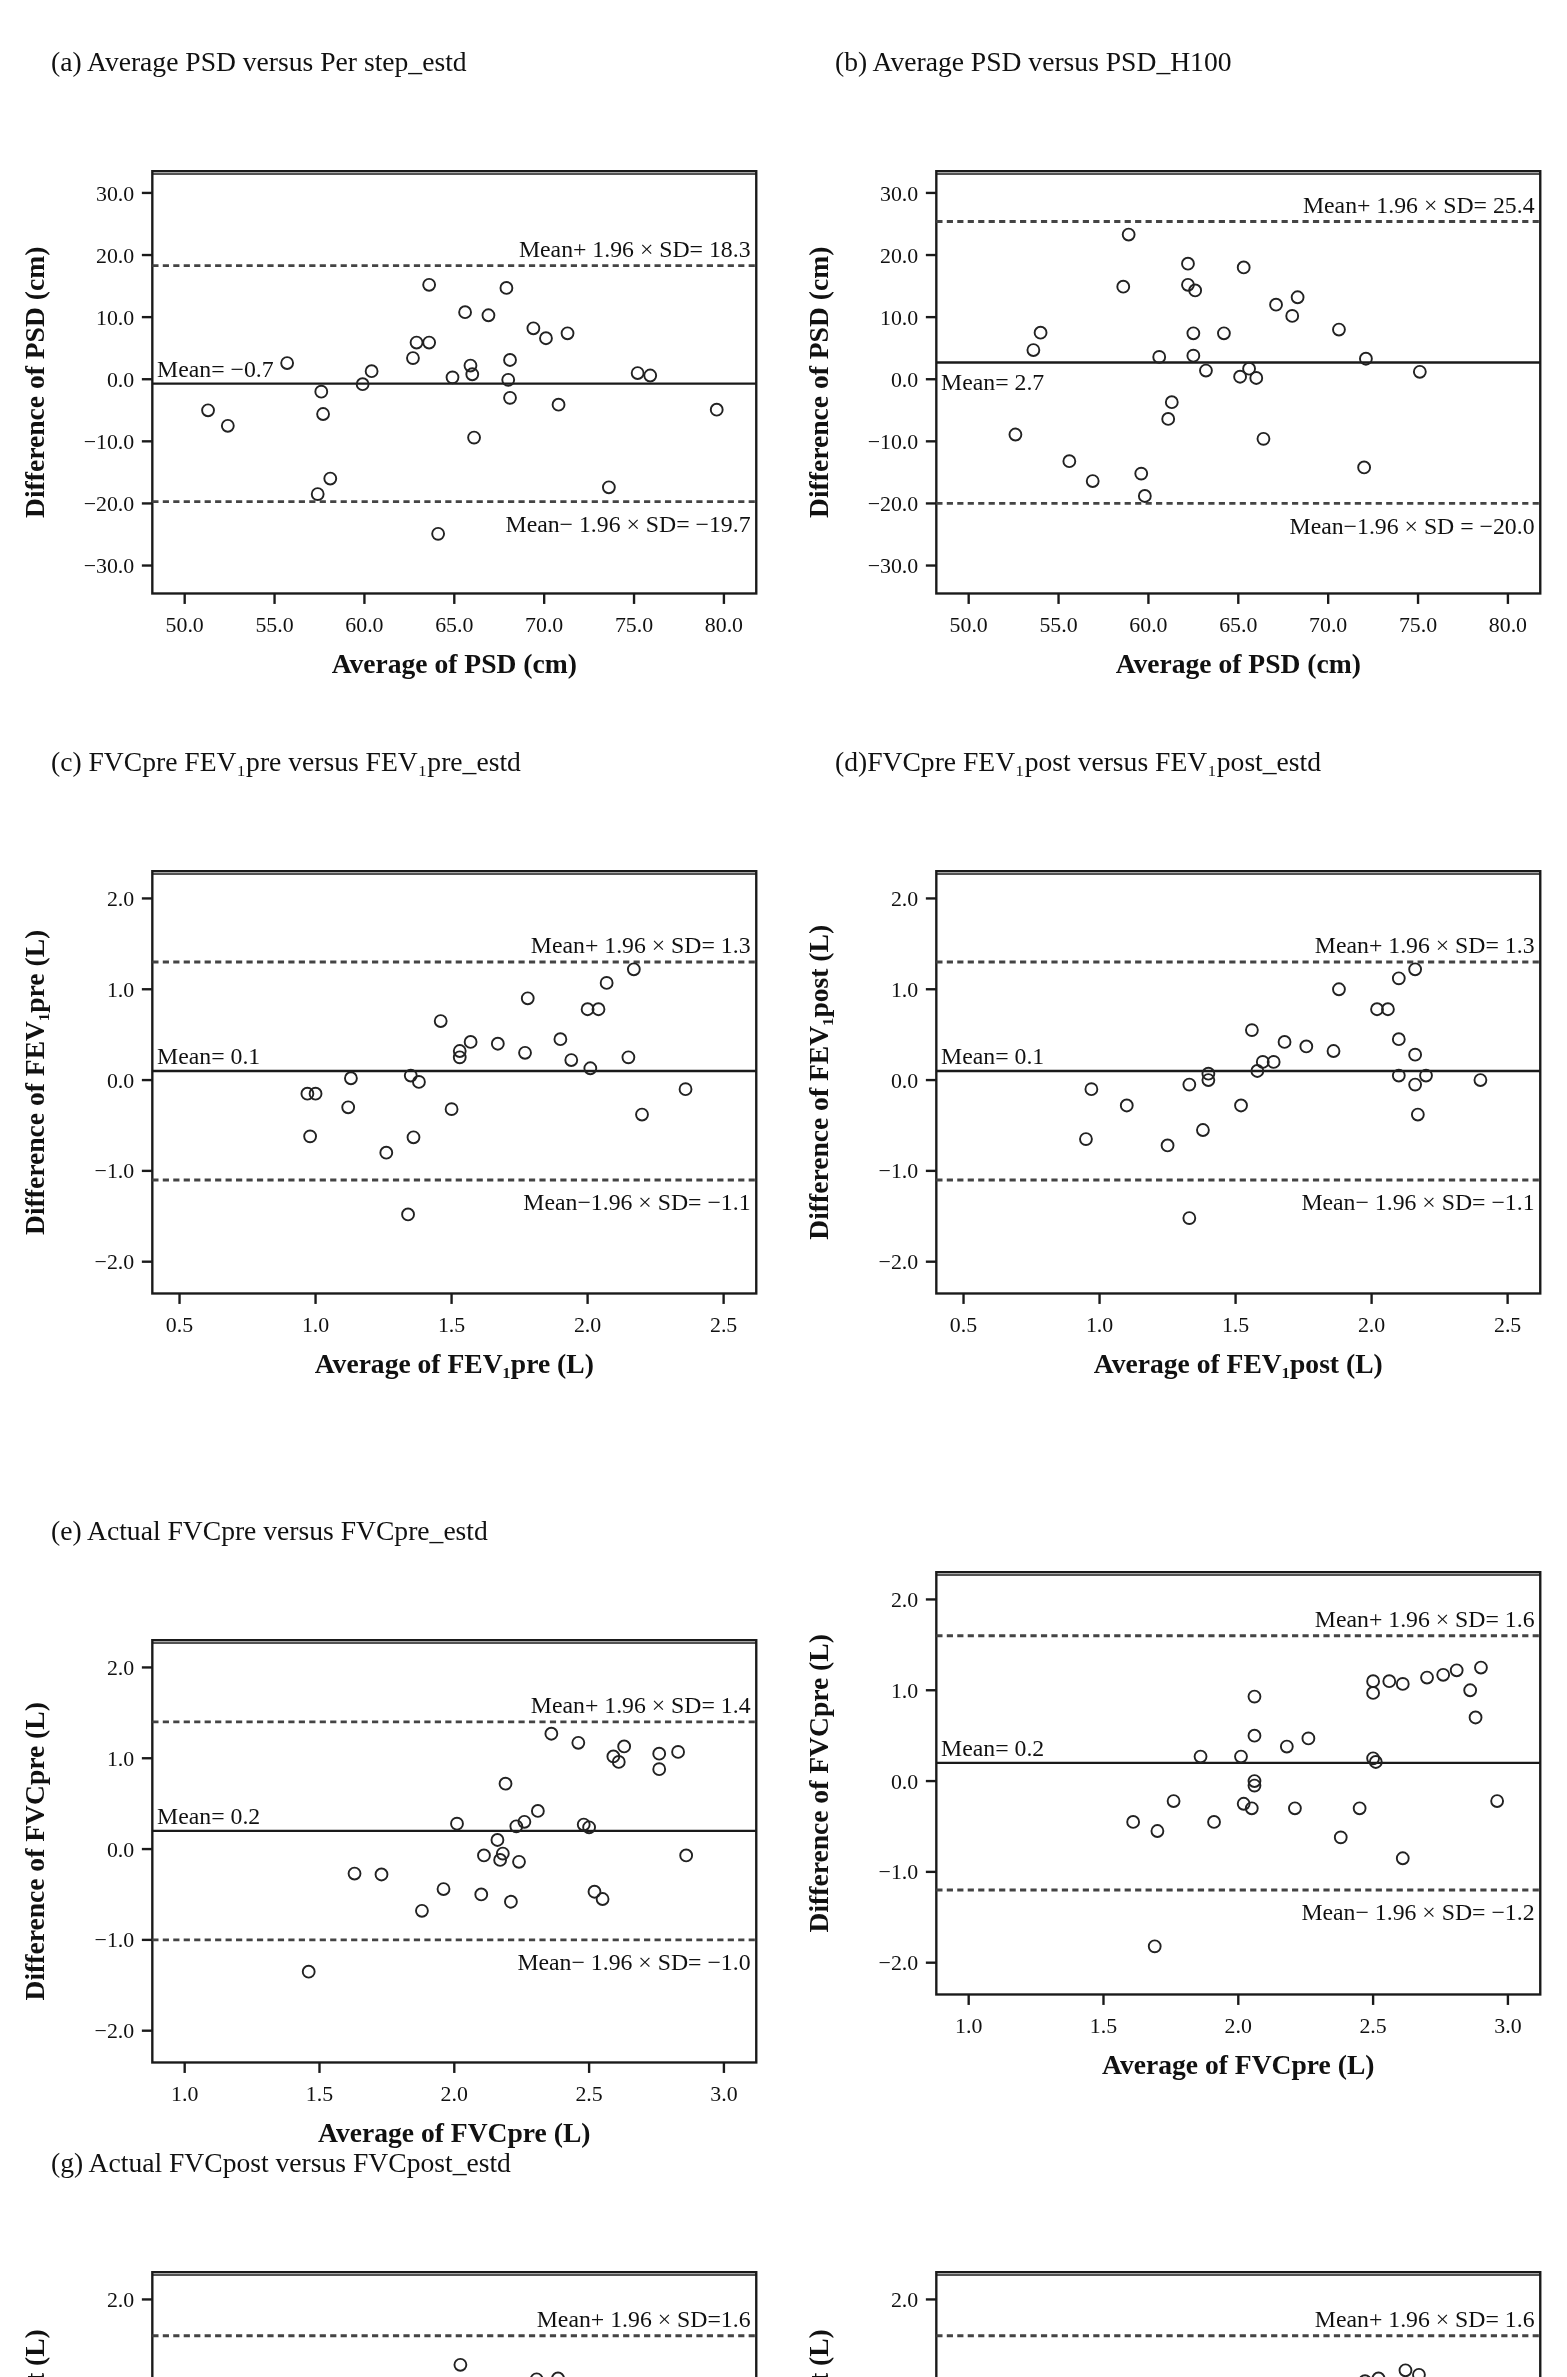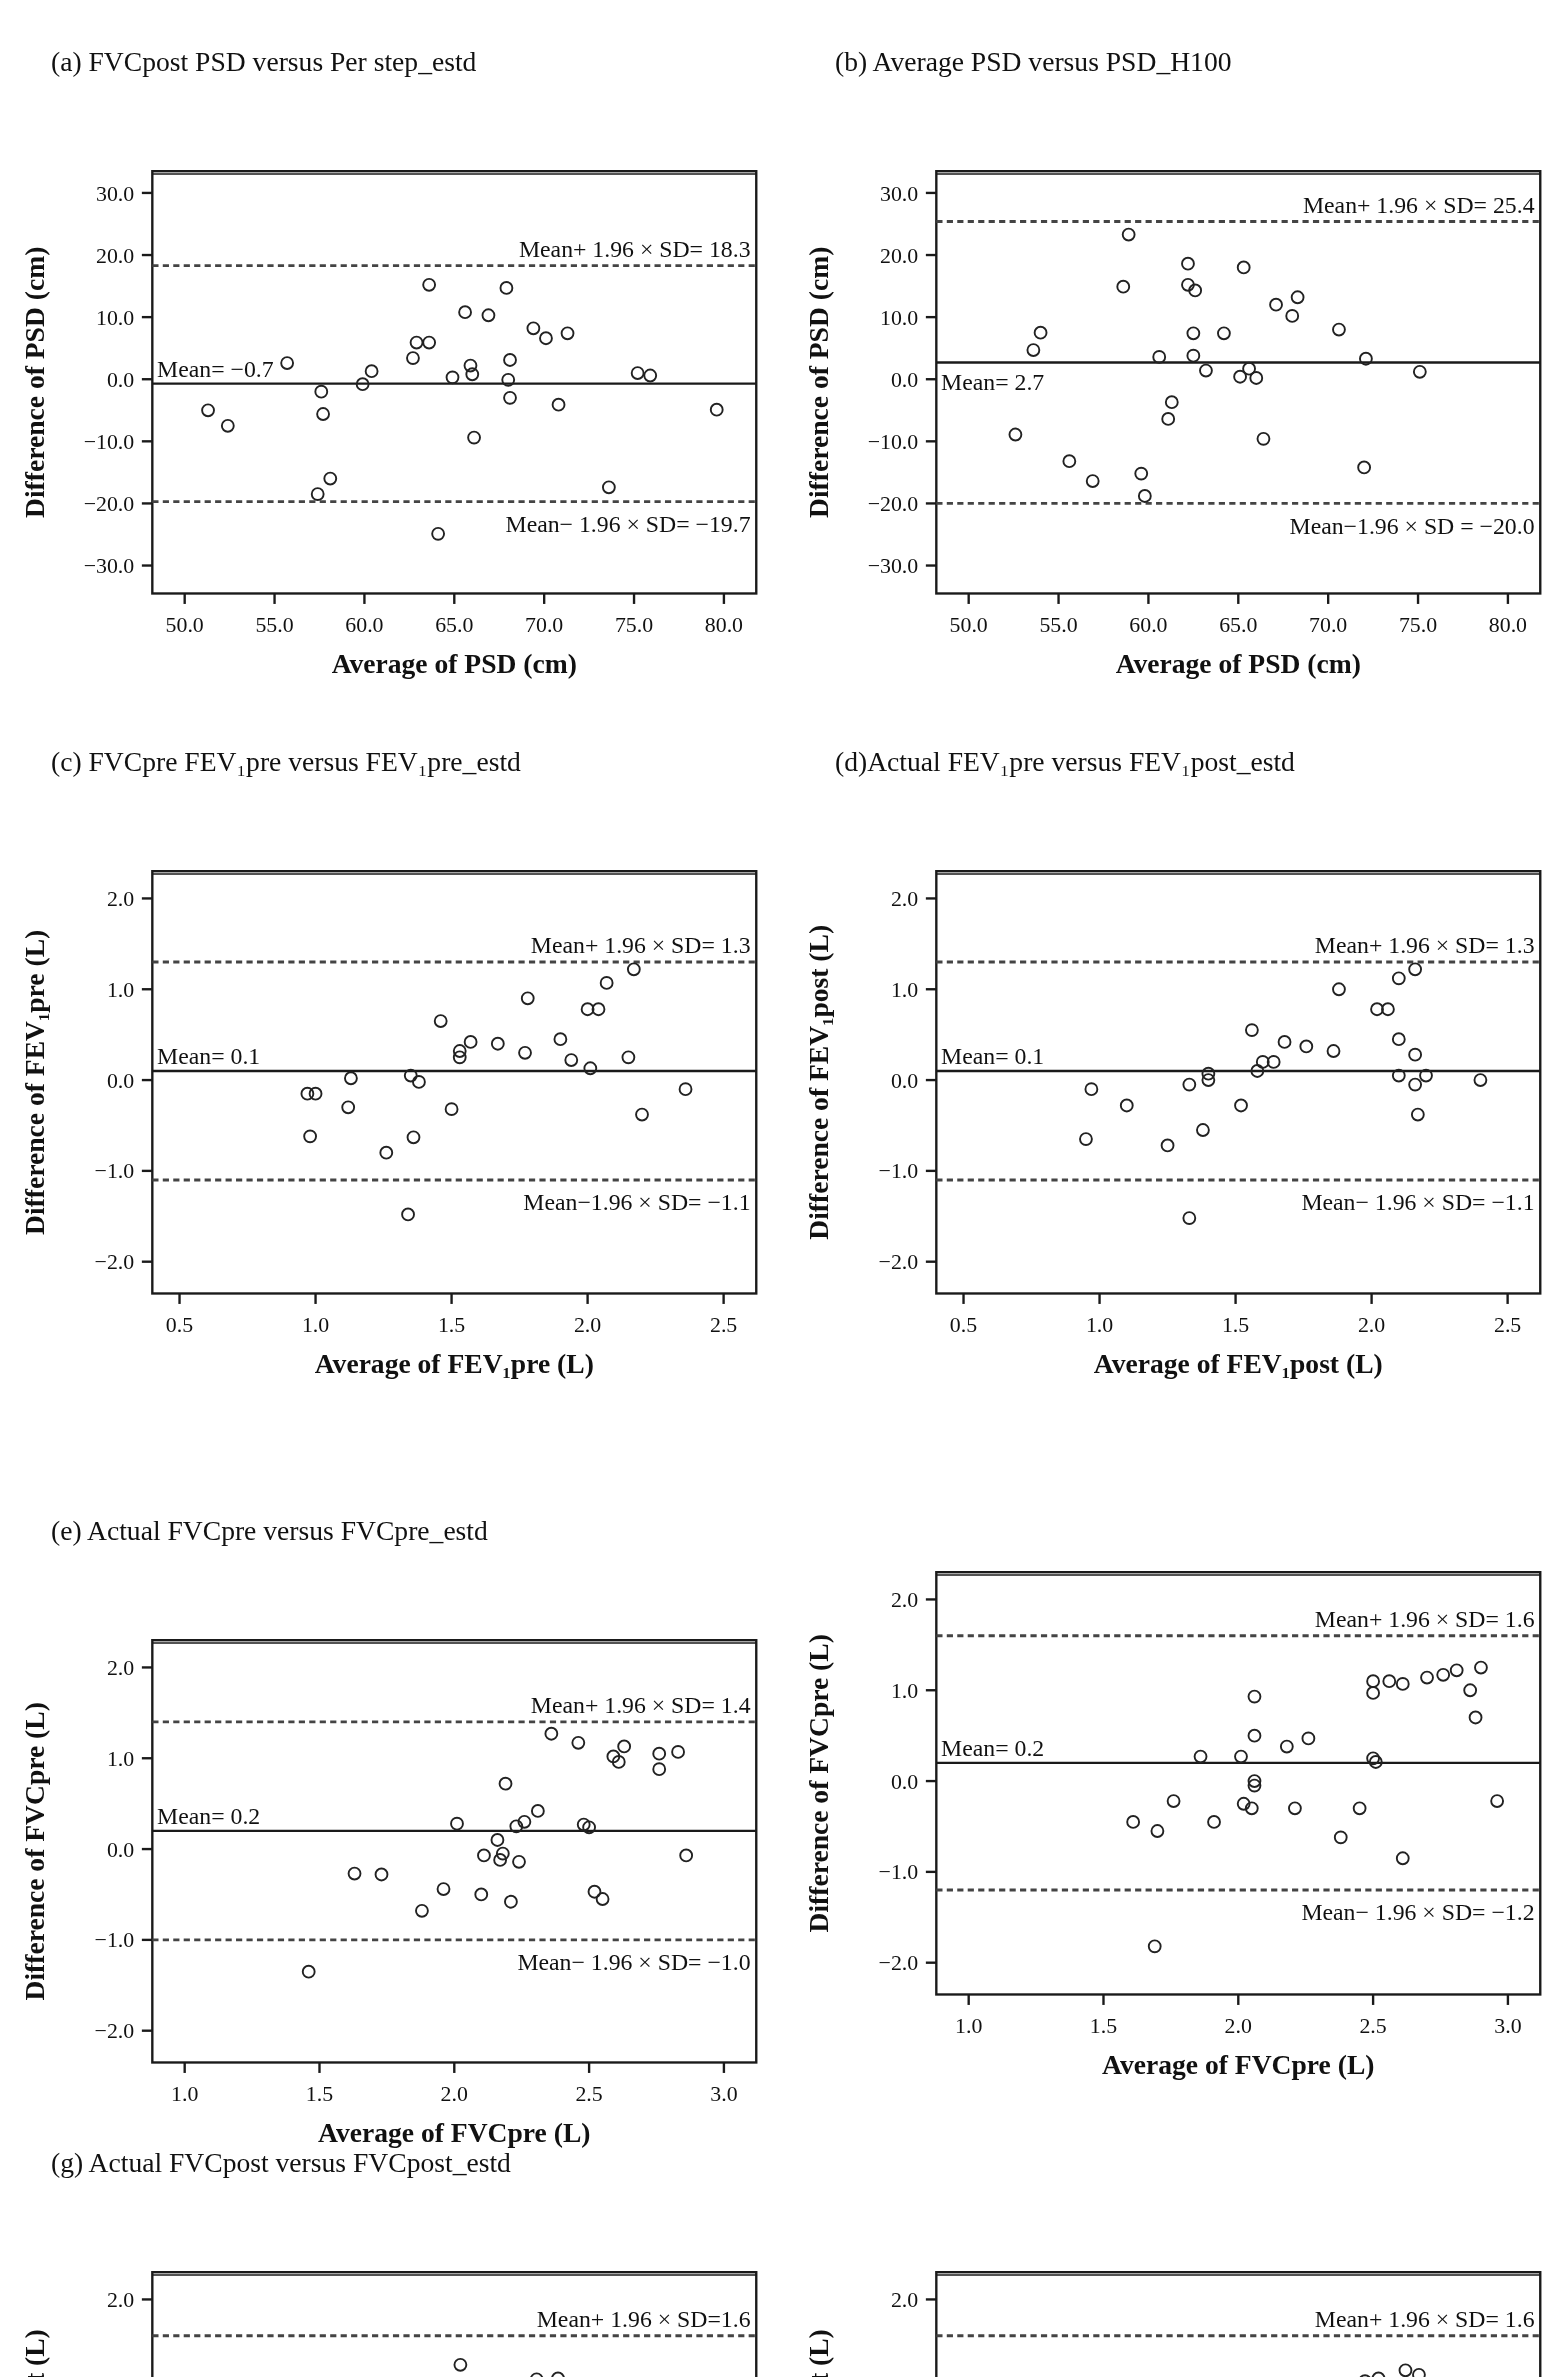--- a/index.html
+++ b/index.html
@@ -9,21 +9,21 @@
   .panel-title{position:absolute;left:51px;top:46px;font-size:27.6px;
                font-family:"Liberation Serif","DejaVu Serif",serif;color:#111;white-space:nowrap;}
   svg{position:absolute;left:0;top:0;}
   svg text{font-family:"Liberation Serif","DejaVu Serif",serif;fill:#111;}
 </style>
 </head>
 <body>
 
 <div class="page">
   <div class="panel" id="panel-a" style="left:0;top:0">
-      <div class="panel-title">(a) FVCpost PSD versus Per step_estd</div>
+      <div class="panel-title">(a) Average PSD versus Per step_estd</div>
       <svg width="784" height="700" viewBox="0 0 1648 1472">
         <rect x="320" y="360" width="1270" height="888" fill="none" stroke="#1a1a1a" stroke-width="5"></rect>
         <line x1="320" y1="366" x2="1590" y2="366" stroke="#1a1a1a" stroke-width="3"></line>
         <line x1="298" y1="405.70588235294116" x2="320" y2="405.70588235294116" stroke="#1a1a1a" stroke-width="5"></line>
         <text x="282" y="421.70588235294116" font-size="46" text-anchor="end">30.0</text>
         <line x1="298" y1="536.2941176470588" x2="320" y2="536.2941176470588" stroke="#1a1a1a" stroke-width="5"></line>
         <text x="282" y="552.2941176470588" font-size="46" text-anchor="end">20.0</text>
         <line x1="298" y1="666.8823529411765" x2="320" y2="666.8823529411765" stroke="#1a1a1a" stroke-width="5"></line>
         <text x="282" y="682.8823529411765" font-size="46" text-anchor="end">10.0</text>
         <line x1="298" y1="797.4705882352941" x2="320" y2="797.4705882352941" stroke="#1a1a1a" stroke-width="5"></line>
@@ -221,21 +221,21 @@
         <circle cx="651.8018018018017" cy="917.6258064516129" r="12.5" fill="none" stroke="#222222" stroke-width="4"></circle>
         <circle cx="869.1891891891892" cy="919.5354838709676" r="12.5" fill="none" stroke="#222222" stroke-width="4"></circle>
         <circle cx="811.981981981982" cy="951.9999999999999" r="12.5" fill="none" stroke="#222222" stroke-width="4"></circle>
         <circle cx="857.7477477477478" cy="1081.858064516129" r="12.5" fill="none" stroke="#222222" stroke-width="4"></circle>
         <circle cx="1441.261261261261" cy="818.3225806451612" r="12.5" fill="none" stroke="#222222" stroke-width="4"></circle>
         <text x="955" y="1416" font-size="58" text-anchor="middle" font-weight="bold">Average of FEV₁pre (L)</text>
         <text x="0" y="0" font-size="58" text-anchor="middle" font-weight="bold" transform="translate(92 804) rotate(-90)">Difference of FEV₁pre (L)</text>
       </svg>
     </div>
   <div class="panel" id="panel-d" style="left:784px;top:700px">
-      <div class="panel-title">(d)Actual FEV₁pre versus FEV₁post_estd</div>
+      <div class="panel-title">(d)FVCpre FEV₁post versus FEV₁post_estd</div>
       <svg width="784" height="700" viewBox="0 0 1648 1472">
         <rect x="320" y="360" width="1270" height="888" fill="none" stroke="#1a1a1a" stroke-width="5"></rect>
         <line x1="320" y1="366" x2="1590" y2="366" stroke="#1a1a1a" stroke-width="3"></line>
         <line x1="298" y1="417.2903225806451" x2="320" y2="417.2903225806451" stroke="#1a1a1a" stroke-width="5"></line>
         <text x="282" y="433.2903225806451" font-size="46" text-anchor="end">2.0</text>
         <line x1="298" y1="608.258064516129" x2="320" y2="608.258064516129" stroke="#1a1a1a" stroke-width="5"></line>
         <text x="282" y="624.258064516129" font-size="46" text-anchor="end">1.0</text>
         <line x1="298" y1="799.2258064516129" x2="320" y2="799.2258064516129" stroke="#1a1a1a" stroke-width="5"></line>
         <text x="282" y="815.2258064516129" font-size="46" text-anchor="end">0.0</text>
         <line x1="298" y1="990.1935483870966" x2="320" y2="990.1935483870966" stroke="#1a1a1a" stroke-width="5"></line>

